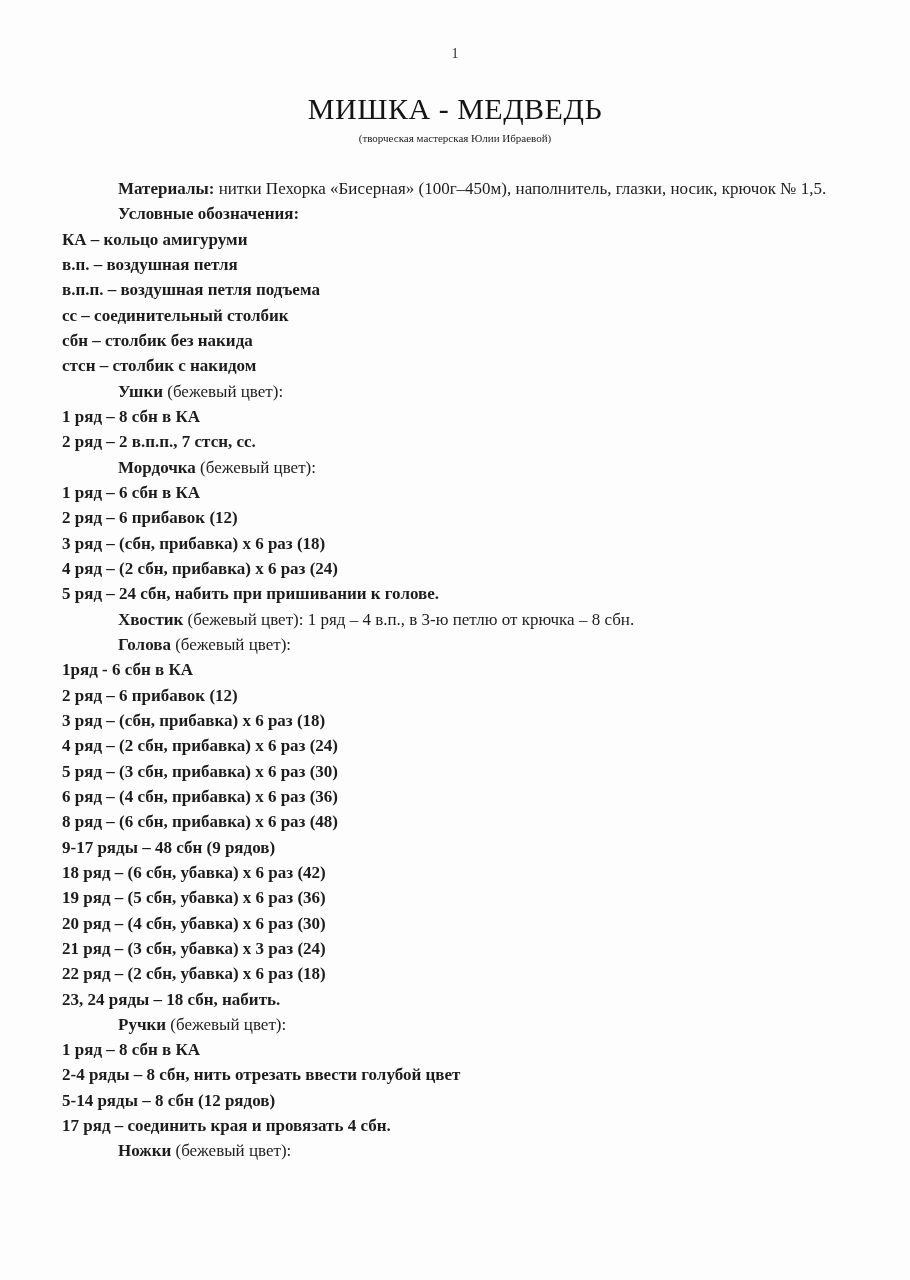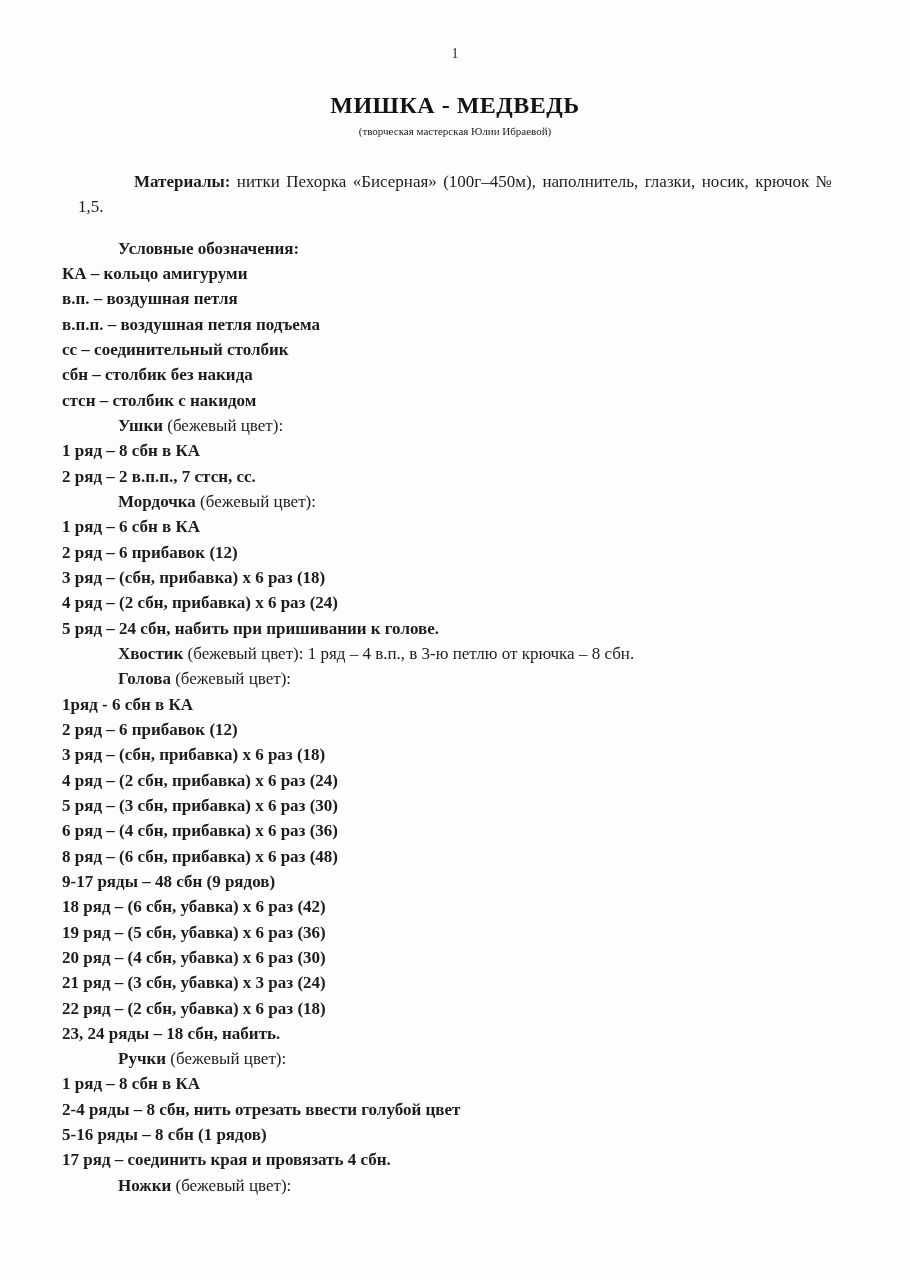--- a/index.html
+++ b/index.html
@@ -24,40 +24,40 @@
   }
   .page-number {
     text-align: center;
     font-size: 14px;
     color: #2b2b2b;
     margin: 6px 0 0 0;
     letter-spacing: 0.2px;
   }
   .doc-title {
     text-align: center;
-    font-size: 24px;
-    font-weight: bold;
+    font-size: 30px;
+    font-weight: normal;
     letter-spacing: 0.5px;
     margin: 30px 0 0 0;
     color: #141414;
   }
   .doc-subtitle {
     text-align: center;
     font-size: 11px;
     margin: 6px 0 0 0;
     color: #1c1c1c;
   }
   .body-block {
     margin-top: 32px;
     font-size: 17px;
     line-height: 1.49;
     color: #1c1c1c;
   }
   .para {
-    margin: 16px;
+    margin: 0;
     text-align: justify;
     text-indent: 0;
   }
   .para.materials {
     text-indent: 56px;
     text-align: justify;
   }
   .line {
     margin: 0;
     white-space: pre-wrap;
@@ -119,19 +119,19 @@
     <p class="line">18 ряд – (6 сбн, убавка) х 6 раз (42)</p>
     <p class="line">19 ряд – (5 сбн, убавка) х 6 раз (36)</p>
     <p class="line">20 ряд – (4 сбн, убавка) х 6 раз (30)</p>
     <p class="line">21 ряд – (3 сбн, убавка) х 3 раз (24)</p>
     <p class="line">22 ряд – (2 сбн, убавка) х 6 раз (18)</p>
     <p class="line">23, 24 ряды – 18 сбн, набить.</p>
 
     <p class="heading-line"><span class="b">Ручки</span><span> (бежевый цвет):</span></p>
     <p class="line">1 ряд – 8 сбн в КА</p>
     <p class="line">2-4 ряды – 8 сбн, нить отрезать ввести голубой цвет</p>
-    <p class="line">5-16 ряды – 8 сбн (1 рядов)</p>
+    <p class="line">5-14 ряды – 8 сбн (12 рядов)</p>
     <p class="line">17 ряд – соединить края и провязать 4 сбн.</p>
 
     <p class="heading-line"><span class="b">Ножки</span><span> (бежевый цвет):</span></p>
 
   </div>
 </div>
 
 </body></html>

